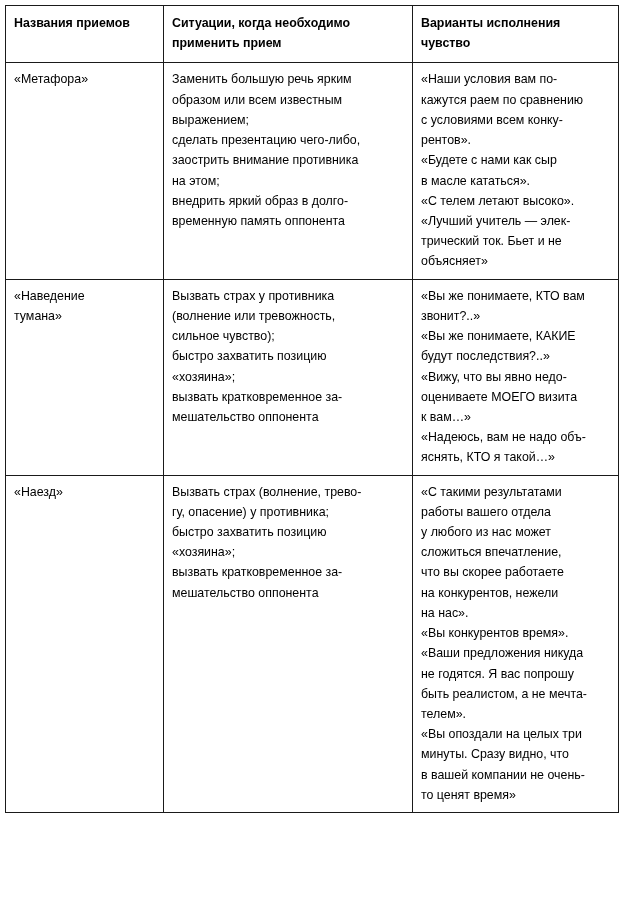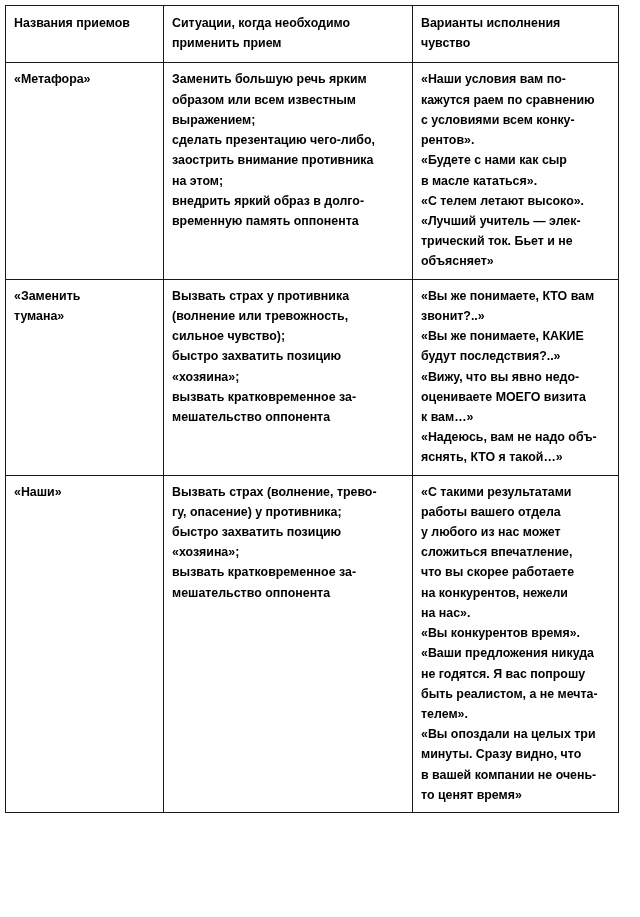--- a/index.html
+++ b/index.html
@@ -33,21 +33,21 @@
     font-size: 12.4px;
     line-height: 1.63;
   }
 
   .techniques-table td,
   .techniques-table th {
     border: 1.3px solid #1a1a1a;
     vertical-align: top;
     padding: 6px 7px 7px 8px;
     text-align: left;
-    font-weight: bold;
+    font-weight: normal;
   }
 
   .techniques-table thead th {
     font-weight: bold;
     padding-top: 7px;
     padding-bottom: 9px;
   }
 
   .col-name   { width: 158px; }
   .col-sit    { width: 249px; }
@@ -129,21 +129,21 @@
           </div>
           <div class="cell-block">
             <p>«Лучший учитель — элек-
 трический ток. Бьет и не
 объясняет»</p>
           </div>
         </td>
       </tr>
 
       <tr>
-        <td class="row-name">«Заменить
+        <td class="row-name">«Наведение
 тумана»</td>
         <td>
           <div class="cell-block">
             <p>Вызвать страх у противника
 (волнение или тревожность,
 сильное чувство);</p>
           </div>
           <div class="cell-block">
             <p>быстро захватить позицию
 «хозяина»;</p>
@@ -168,21 +168,21 @@
 к вам…»</p>
           </div>
           <div class="cell-block">
             <p>«Надеюсь, вам не надо объ-
 яснять, КТО я такой…»</p>
           </div>
         </td>
       </tr>
 
       <tr>
-        <td class="row-name">«Наши»</td>
+        <td class="row-name">«Наезд»</td>
         <td>
           <div class="cell-block">
             <p>Вызвать страх (волнение, трево-
 гу, опасение) у противника;</p>
           </div>
           <div class="cell-block">
             <p>быстро захватить позицию
 «хозяина»;</p>
           </div>
           <div class="cell-block">

